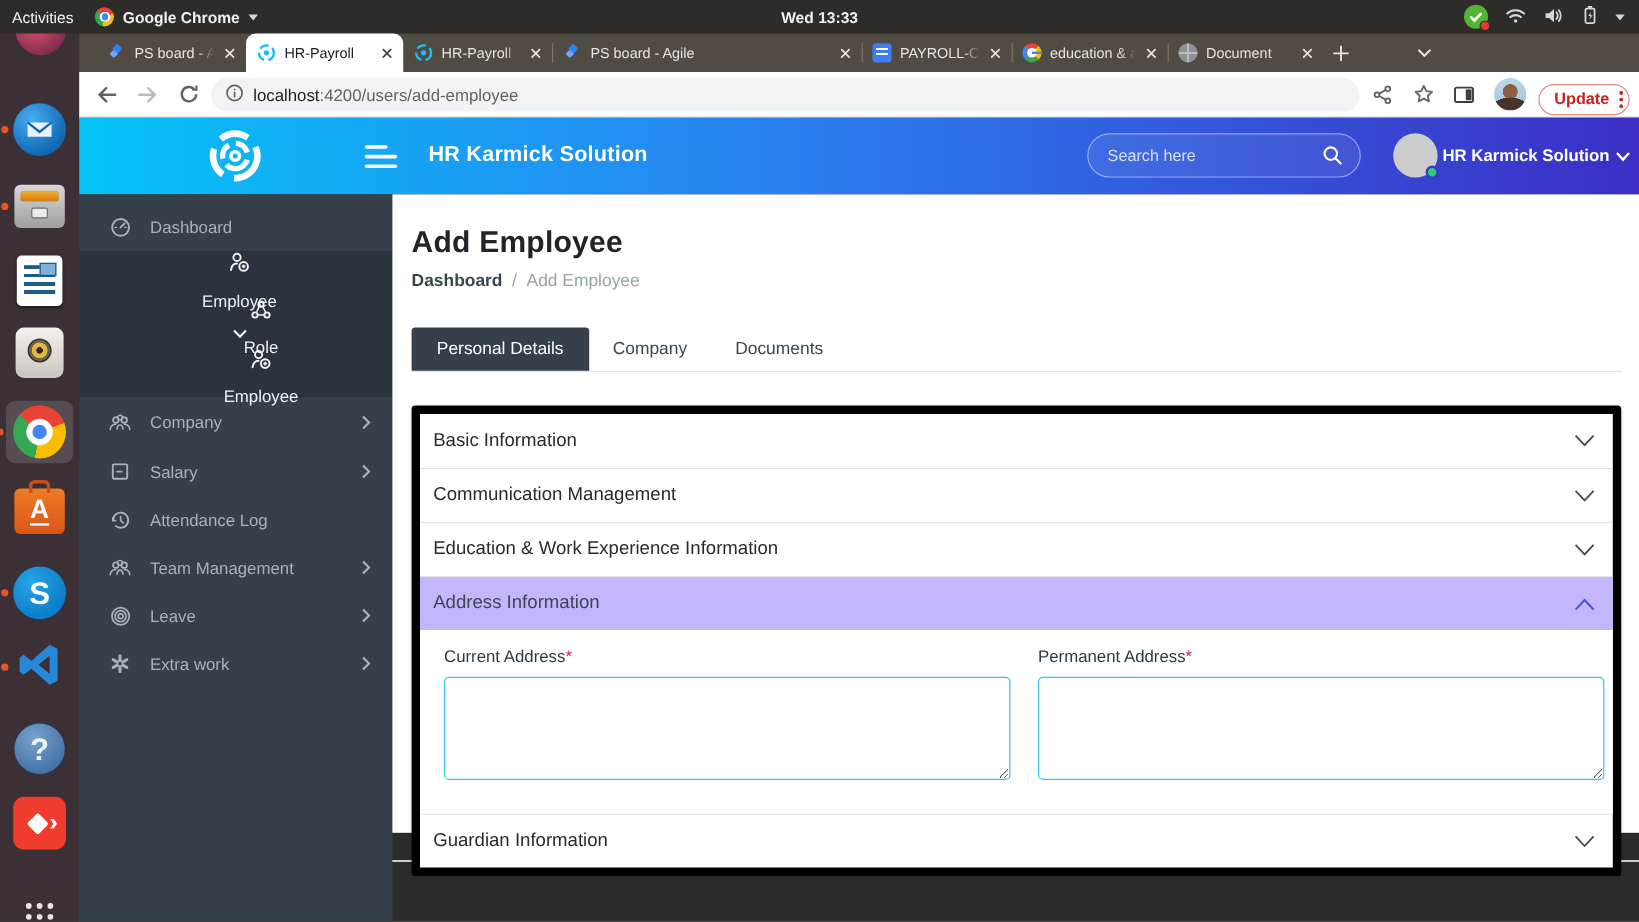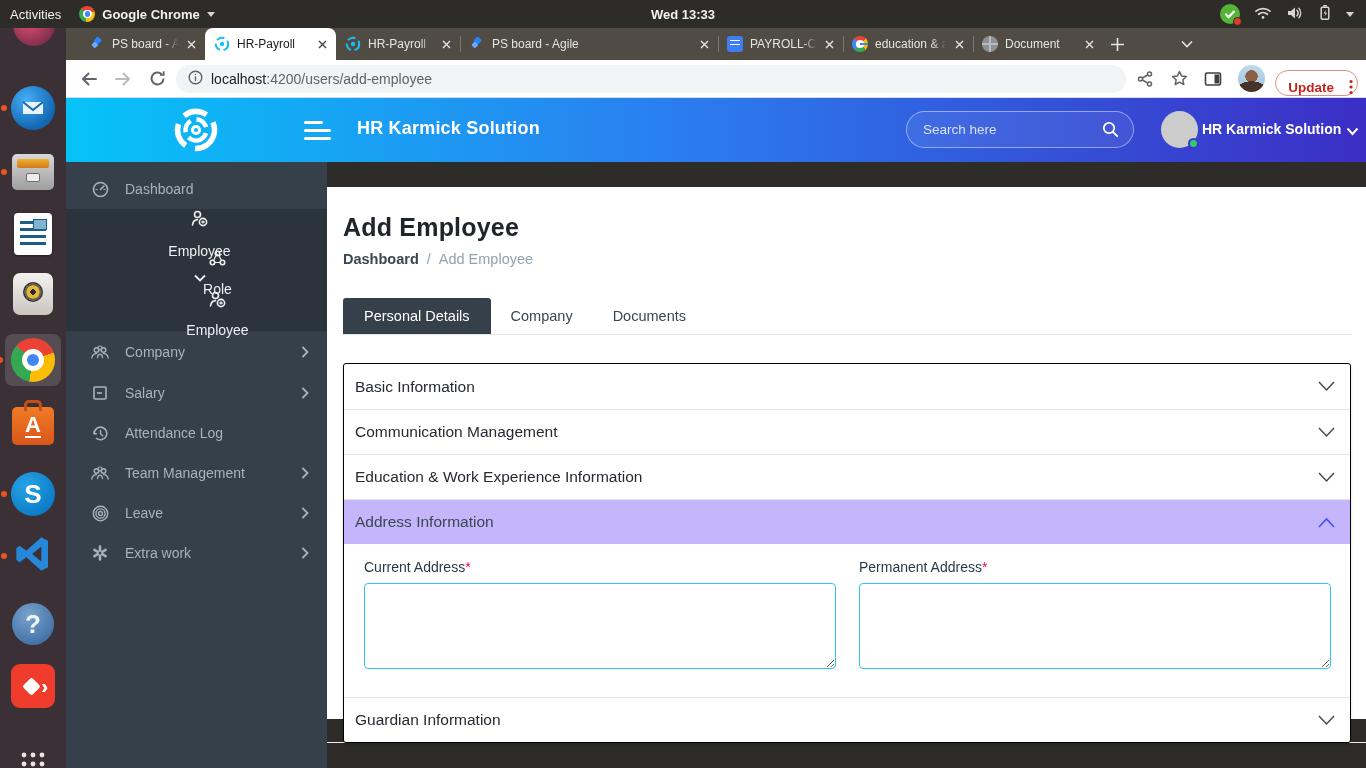--- a/index.html
+++ b/index.html
@@ -98,21 +98,21 @@
     background:repeating-linear-gradient(#fff 0 1.5px, transparent 1.5px 4px); }
 
   #toolbar { position:absolute; left:66px; top:60px; width:1300px; height:38px; background:#fff;
     border-bottom:1px solid #d9dbdd; display:flex; align-items:center; gap:4px; padding:0 8px; }
   .tb-btn { width:30px; height:30px; display:flex; align-items:center; justify-content:center; color:#5f6368; }
   .tb-btn.disabled { color:#b8bcc0; }
   #omnibox { flex:1; height:28px; background:#f1f3f4; border-radius:14px; display:flex;
     align-items:center; gap:8px; padding:0 12px; font-size:14px; color:#202124; }
   #omnibox .url-rest { color:#5f6368; }
   .update-pill { height:26px; border:1.5px solid #e08e84; border-radius:14px; color:#c5221f;
-    display:flex; align-items:flex-end; gap:15px; padding:0 4px 0 12px; font-size:13.5px; font-weight:600; background:#fff;margin-top:8px; }
+    display:flex; align-items:center; gap:8px; padding:0 4px 0 12px; font-size:13.5px; font-weight:600; background:#fff;margin-top:8px; }
   .avatar-photo { width:27px; height:27px; border-radius:50%; margin:0 6px; overflow:hidden;
     background:
       radial-gradient(ellipse 62% 42% at 50% 102%, #46342b 98%, transparent 100%),
       radial-gradient(circle at 50% 42%, #8a5f43 0 29%, transparent 31%),
       linear-gradient(#bdd8ea,#9fc3e0); }
 
   
   #appheader { position:absolute; left:66px; top:98px; width:1300px; height:64px;
     background:linear-gradient(90deg,#06c3f7 0%,#2a80f0 45%,#3b2ec5 100%); color:#fff; }
   #appheader .logo { position:absolute; left:106px; top:8px; }
@@ -138,34 +138,34 @@
   
   #sidebar { position:absolute; left:66px; top:162px; width:261px; height:606px; background:#35404a;
     padding-top:7px; color:#a9b2b8; font-size:14px; }
   .side-item { height:40px; display:flex; align-items:center; padding:0 18px 0 24px; gap:15px; }
   .side-item .lbl { flex:1; }
   .side-item .s-ico { width:20px; display:flex; justify-content:center; }
   .grp-active { background:#2b343c; color:#eef1f3;flex-direction:column; }
   .side-item.sub { padding-left:60px; height:41px; gap:13px; }
 
   
-  #main { position:absolute; left:327px; top:162px; width:1039px; height:532px; background:#fff;margin-top:25px; }
+  #main { position:absolute; left:327px; top:162px; width:1039px; height:532px; background:#fff; }
   #below-band { position:absolute; left:0; right:0; top:555px; bottom:0; background:#f4f5f6; border-top:1px solid #e9eaeb; }
   .page-head { position:absolute; left:16px; top:26px; }
   .page-head h1 { font-size:25px; font-weight:700; color:#20252b; letter-spacing:.2px; }
   .crumb { margin-top:9px; font-size:14.5px; color:#90a4ae; display:flex; gap:8px; }
   .crumb .parent { color:#37474f; font-weight:700; }
   .tabsrow { position:absolute; left:16px; right:15px; top:111px; height:37px;
     border-bottom:1px solid #e4e4e4; display:flex; }
   .ctab { padding:0 20px; display:flex; align-items:center; font-size:14.5px; color:#37474f; }
   .ctab.active { background:#36404a; color:#fff; border-radius:3px 3px 0 0; padding:12px 21px; }
   .ctab + .ctab { margin-left:0; }
 
   .card { position:absolute; left:16px; right:15px; top:176px; background:#fff;
-    border:1px solid #000000; border-radius:3px; box-shadow:0 2px 3px rgba(0,0,0,.14); }
+    border:7px solid #000000; border-radius:3px; box-shadow:0 2px 3px rgba(0,0,0,.14); }
   .acc-row { height:45px; display:flex; align-items:center; padding:0 15px 0 11px;
     font-size:15.5px; color:#262b31; border-top:1px solid #e4e4e4; }
   .acc-row:first-child { border-top:none; }
   .acc-row .t { flex:1; }
   .acc-row.expanded { background:#c4b5fd; color:#3c4750; }
   .acc-body { height:153px; position:relative; background:#fff; }
   .fgroup { position:absolute; top:14px; width:472px; }
   .fgroup.g1 { left:20px; } .fgroup.g2 { left:515px; }
   .fgroup label { font-size:14px; color:#2b3a42; }
   .req { color:#f50057; }

